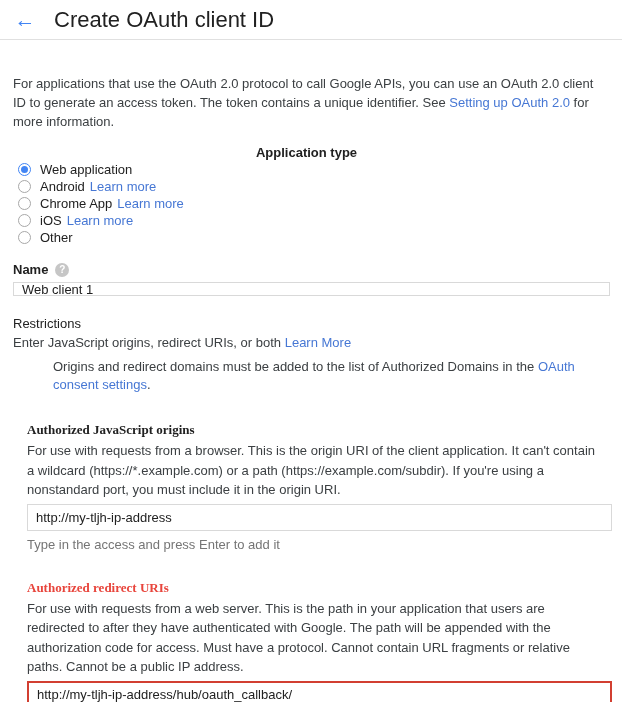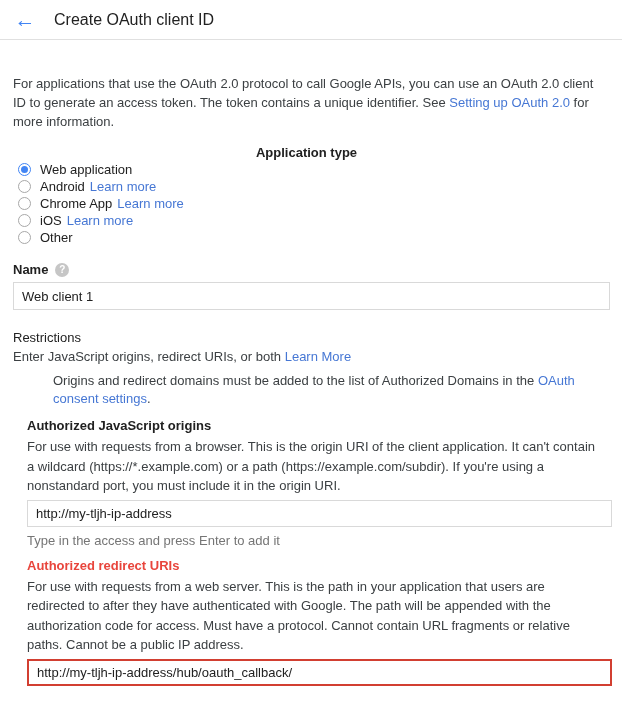--- a/index.html
+++ b/index.html
@@ -24,21 +24,21 @@
   .back-btn {
     width: 30px; height: 30px;
     display: flex; align-items: center; justify-content: center;
     color: #4285f4;
     font-size: 21px;
     cursor: pointer;
     background: none; border: none;
   }
   .page-title {
     margin-left: 14px;
-    font-size: 16px;
+    font-size: 22px;
     color: #212121;
     font-weight: 400;
   }
 
   .content { padding: 0 22px 0 13px; }
 
   
   .intro {
     margin-top: 34px;
     line-height: 19px;
@@ -98,38 +98,38 @@
     color: #ffffff;
     font-size: 10px;
     font-weight: bold;
     text-align: center;
     line-height: 14px;
     cursor: pointer;
   }
   .text-input {
     display: block;
     width: 597px;
-    height: 28px;
+    height: 14px;
     margin-top: 4px;
     border: 1px solid #d9d9d9;
     padding: 0 8px;
     font-family: inherit;
     font-size: 13px;
     color: #212121;
     outline: none;
     background: #fff;
   }
 
   
   .restrictions-title { margin-top: 19px; font-weight: normal; color: #212121; line-height: 17px; }
   .restrictions-line1 { margin-top: 2px; line-height: 18px; }
   .restrictions-line2 { margin-top: 6px; line-height: 18px; margin-left: 40px; }
 
   .sub-section { margin-left: 14px; }
-  .sub-title { margin-top: 10px; font-weight: bold; color: #212121; line-height: 16px; }
+  .sub-title { margin-top: 28px; font-weight: bold; color: #212121; line-height: 16px; font-family: Liberation Serif, serif; }
   .sub-title.error-title { color: #e8453c; }
   .sub-desc { margin-top: 3px; line-height: 19.5px; color: #3c4043; max-width: 586px; }
   .sub-input {
     display: block;
     width: 585px;
     height: 27px;
     margin-top: 4px;
     border: 1px solid #d9d9d9;
     padding: 0 8px;
     font-family: inherit;

